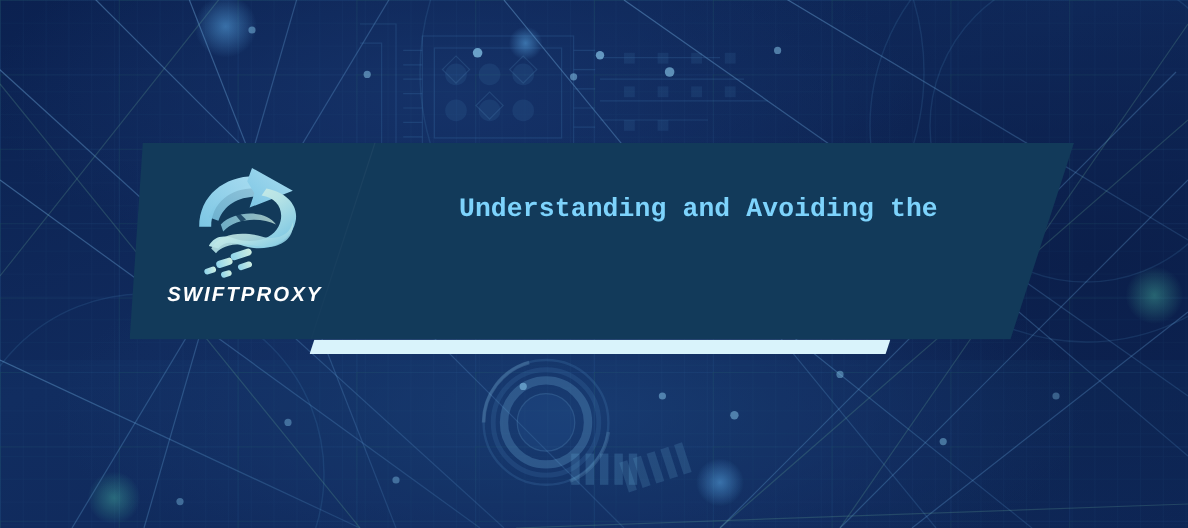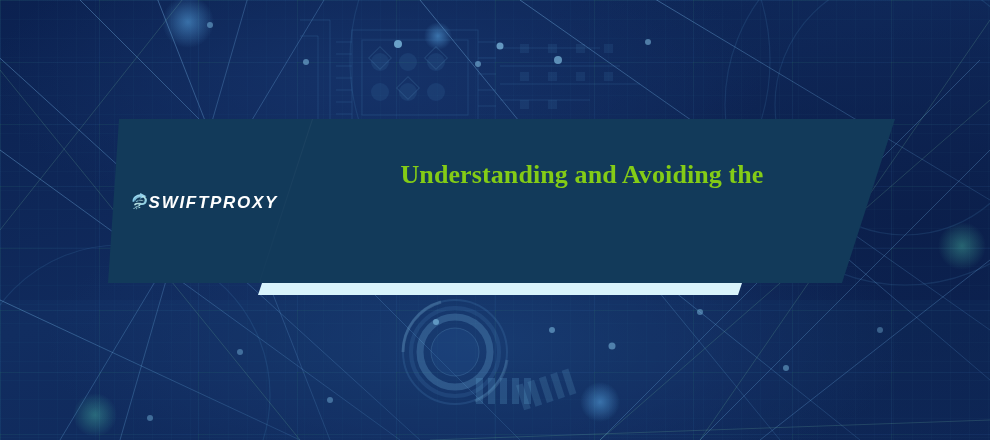--- a/index.html
+++ b/index.html
@@ -38,21 +38,21 @@
     position:absolute; inset:0;
     background:#123a5a;
     clip-path: polygon(119px 0px, 895px 0px, 842px 164px, 108px 164px);
   }
 
   
   .logo-block {
     position:absolute;
     left:130px; top:18px;
     width:148px; height:128px;
-    display:flex; flex-direction:row;
+    display:flex; flex-direction:column;
     align-items:center; justify-content:flex-start;
   }
   .logo-mark { width:104px; height:96px; display:block; }
   .logo-word {
     margin-top:3px;
     color:#ffffff;
     font-size:17px;
     font-weight:bold;
     font-style:italic;
     letter-spacing:1.7px;
@@ -72,27 +72,27 @@
   }
 
   
   .title-wrap {
     position:absolute;
     left:322px; top:34px;
     width:520px;
     text-align:center;
   }
   .title-line {
-    color:#84cc16;
-    font-size:26px;
+    color:#7dd3fc;
+    font-size:22px;
     line-height:44px;
     font-weight:bold;
     letter-spacing:0.1px;
     white-space:nowrap;
-    font-family:Liberation Serif, serif;
+    font-family:Liberation Mono, monospace;
   }
 
   
   .accent-bar {
     position:absolute;
     left:0; top:283px;
     width:990px; height:12px;
   }
   .accent-bar-shape {
     position:absolute; inset:0;

